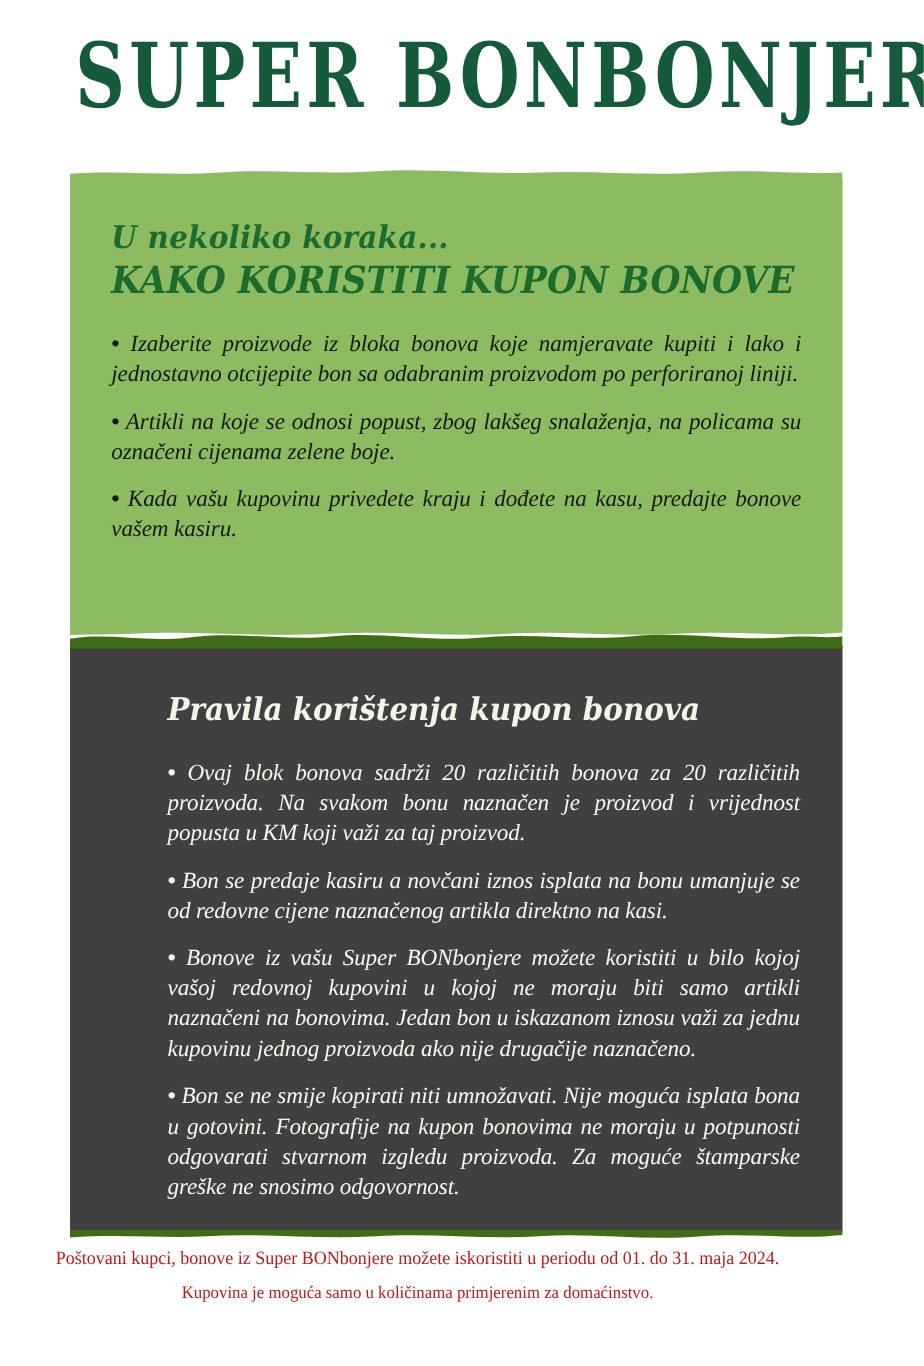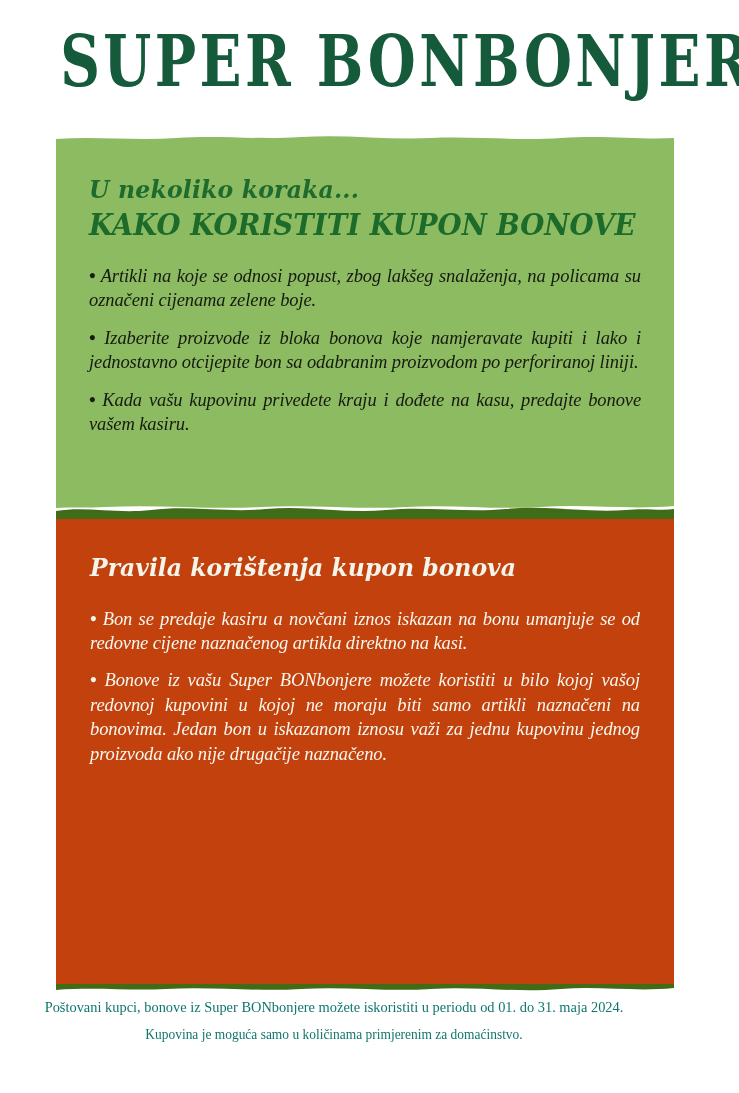--- a/index.html
+++ b/index.html
@@ -43,21 +43,22 @@
     font-style:italic;
   }
   .panel-light {
     top:143px;
     height:360px;
     background:#8cbb62;
   }
   .panel-dark {
     top:516px;
     height:470px;
-    background:#c2410c;
+    background:#404040;
+    padding-left:44px;
   }
 
   
   .torn {
     position:absolute;
     left:0; width:100%;
     height:11px;
     pointer-events:none;
   }
   .torn svg { display:block; width:100%; height:100%; }
@@ -121,21 +122,21 @@
   .pad-light .body-list { margin-top:22px; }
   .pad-dark { padding:38px 34px 0 34px; }
   .pad-dark .body-list { margin-top:25px; }
 
   
   .footer {
     position:absolute;
     left:0; top:998px;
     width:668px;
     text-align:center;
-    color:#0f766e;
+    color:#b91c1c;
     font-family:"Liberation Serif", serif;
   }
   .footer-line1 {
     font-size:15px;
     line-height:1.3;
     transform:scaleX(0.96);
   }
   .footer-line2 {
     font-size:14px;
     line-height:1.3;
@@ -158,22 +159,22 @@
       <svg viewBox="0 0 618 11" preserveAspectRatio="none">
         <path d="M0,11 L0,5 C40,2 80,7 120,4 C165,1 200,6 245,3 C290,0 330,6 375,4 C420,2 460,7 505,4 C550,1 585,6 618,4 L618,11 Z" fill="#8cbb62"></path>
       </svg>
     </div>
 
     <div class="panel-inner pad-light">
       <div class="kicker">U nekoliko koraka...</div>
       <div class="headline">KAKO KORISTITI KUPON BONOVE</div>
 
       <ul class="body-list">
+        <li><span class="bullet">•</span> <span>Izaberite proizvode iz bloka bonova koje namjeravate kupiti i lako i jednostavno otcijepite bon sa odabranim proizvodom po perforiranoj liniji.</span></li>
         <li><span class="bullet">•</span> <span>Artikli na koje se odnosi popust, zbog lakšeg snalaženja, na policama su označeni cijenama zelene boje.</span></li>
-        <li><span class="bullet">•</span> <span>Izaberite proizvode iz bloka bonova koje namjeravate kupiti i lako i jednostavno otcijepite bon sa odabranim proizvodom po perforiranoj liniji.</span></li>
         <li><span class="bullet">•</span> <span>Kada vašu kupovinu privedete kraju i dođete na kasu, predajte bonove vašem kasiru.</span></li>
       </ul>
     </div>
 
     <div class="torn torn-bottom">
       <svg viewBox="0 0 618 11" preserveAspectRatio="none">
         <path d="M0,0 L618,0 L618,5 C575,9 530,3 485,6 C440,9 395,3 350,6 C305,9 255,3 205,6 C155,9 100,3 50,6 C32,7 15,6 0,7 Z" fill="#8cbb62"></path>
       </svg>
     </div>
   </div>
@@ -183,22 +184,24 @@
     <div class="torn torn-top">
       <svg viewBox="0 0 618 14" preserveAspectRatio="none">
         <path d="M0,14 L0,6 C30,1 60,9 95,5 C135,0 170,8 210,4 C250,0 290,9 330,5 C372,1 410,8 450,4 C492,0 530,8 570,5 C590,3 605,6 618,4 L618,14 Z" fill="#406c18"></path>
       </svg>
     </div>
 
     <div class="panel-inner pad-dark">
       <div class="dark-heading">Pravila korištenja kupon bonova</div>
 
       <ul class="body-list">
-        <li><span class="bullet">•</span> <span>Bon se predaje kasiru a novčani iznos iskazan na bonu umanjuje se od redovne cijene naznačenog artikla direktno na kasi.</span></li>
+        <li><span class="bullet">•</span> <span>Ovaj blok bonova sadrži 20 različitih bonova za 20 različitih proizvoda. Na svakom bonu naznačen je proizvod i vrijednost popusta u KM koji važi za taj proizvod.</span></li>
+        <li><span class="bullet">•</span> <span>Bon se predaje kasiru a novčani iznos isplata na bonu umanjuje se od redovne cijene naznačenog artikla direktno na kasi.</span></li>
         <li><span class="bullet">•</span> <span>Bonove iz vašu Super BONbonjere možete koristiti u bilo kojoj vašoj redovnoj kupovini u kojoj ne moraju  biti samo artikli naznačeni na bonovima. Jedan bon u iskazanom iznosu važi za jednu kupovinu jednog proizvoda ako nije drugačije naznačeno.</span></li>
+        <li><span class="bullet">•</span> <span>Bon se ne smije kopirati niti umnožavati. Nije moguća isplata bona u gotovini. Fotografije na kupon  bonovima ne moraju u potpunosti odgovarati stvarnom izgledu proizvoda. Za moguće štamparske greške ne snosimo odgovornost.</span></li>
       </ul>
     </div>
 
     <div class="torn torn-bottom">
       <svg viewBox="0 0 618 11" preserveAspectRatio="none">
         <path d="M0,0 L618,0 L618,4 C580,8 545,2 505,5 C460,9 420,2 375,5 C330,8 290,2 245,5 C200,8 155,2 110,5 C75,7 40,3 0,6 Z" fill="#406c18"></path>
       </svg>
     </div>
   </div>
 

